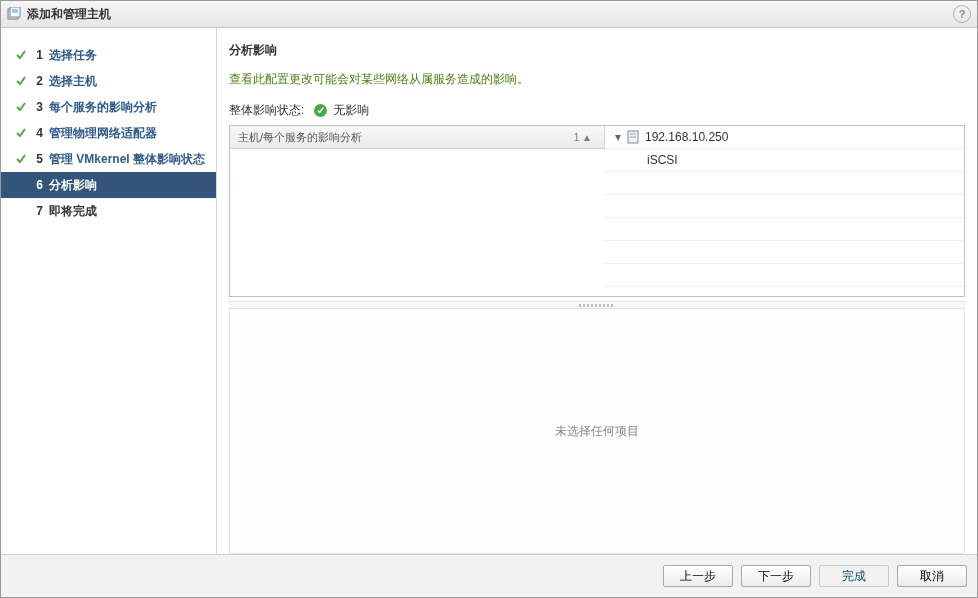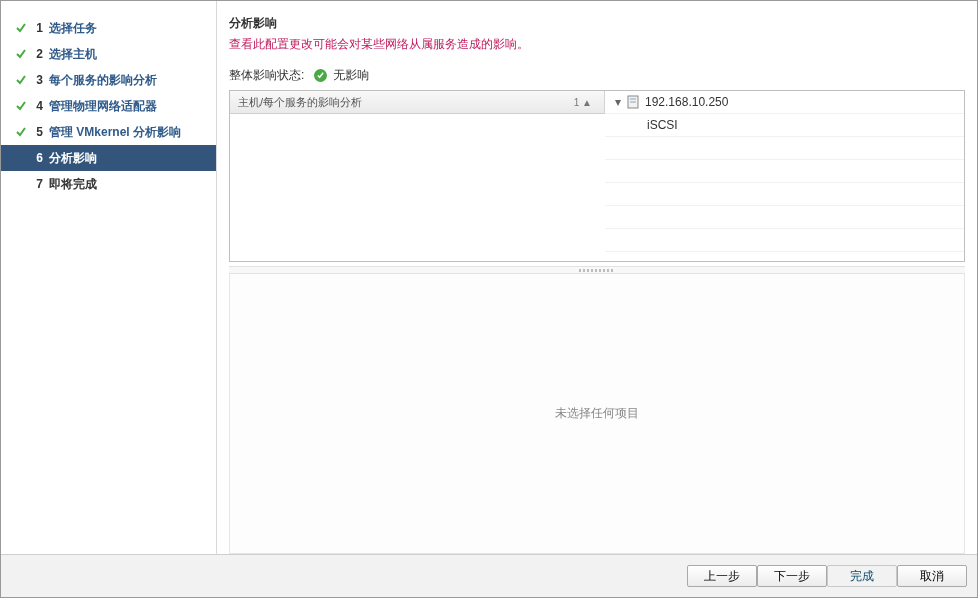--- a/index.html
+++ b/index.html
@@ -10,21 +10,21 @@
   .body{flex:1;display:flex;min-height:0;}
   .sidebar{width:216px;border-right:1px solid #d8d8d8;box-sizing:border-box;padding-top:14px;}
   .step{display:flex;align-items:center;height:26px;padding-left:12px;color:#2f5a8a;font-weight:bold;cursor:pointer;}
   .step .chk{width:16px;display:flex;justify-content:center;align-items:center;}
   .step .num{width:14px;text-align:right;padding-right:6px;color:#333;}
   .step.active{background:#34557b;color:#fff;}
   .step.active .num{color:#fff;}
   .step.pending{color:#333;}
   .main{flex:1;display:flex;flex-direction:column;padding:14px 12px 0 12px;min-width:0;}
   .main h2{margin:0;font-size:12px;font-weight:bold;}
-  .main .desc{margin:4px 0 14px 0;color:#be185d;}
+  .main .desc{margin:12px 0 14px 0;color:#4d7c0f;}
   .status-line{display:flex;align-items:center;margin-bottom:6px;}
   .status-line .lbl{margin-right:10px;text-align:right;}
   .ok-icon{width:13px;height:13px;border-radius:50%;background:#49a942;display:inline-flex;align-items:center;justify-content:center;margin-right:6px;}
   .ok-icon svg{display:block;}
   .table-wrap{border:1px solid #bfbfbf;height:170px;display:flex;flex-direction:row;overflow:hidden;}
   .thead{display:flex;background:linear-gradient(#f8f8f8,#eaeaea);border-bottom:1px solid #cfcfcf;height:22px;align-items:center;font-size:11px;color:#555;}
   .th{padding:0 8px;box-sizing:border-box;display:flex;align-items:center;height:100%;border-right:1px solid #d3d3d3;}
   .th.col1{flex:0 0 375px;}
   .th.col2{flex:1;border-right:none;}
   .sort{margin-left:auto;font-size:10px;color:#777;padding-right:4px;}
@@ -32,29 +32,41 @@
   .trow{display:flex;height:22px;align-items:center;border-bottom:1px solid #f1f1f1;}
   .td{padding:0 8px;box-sizing:border-box;display:flex;align-items:center;}
   .td.col1{flex:0 0 375px;}
   .td.col2{flex:1;}
   .tree-toggle{width:10px;display:inline-flex;justify-content:center;margin-right:4px;color:#666;cursor:pointer;}
   .host-icon{width:12px;height:14px;margin-right:6px;display:inline-flex;}
   .indent{width:34px;display:inline-block;}
   .splitter{height:6px;margin:4px 0 0 0;background:#f8f8f8;border-top:1px solid #e2e2e2;border-bottom:1px solid #e2e2e2;display:flex;justify-content:center;align-items:center;cursor:row-resize;}
   .splitter .grip{width:36px;height:3px;background:repeating-linear-gradient(90deg,#bcbcbc 0 2px,transparent 2px 4px);}
   .empty-pane{flex:1;display:flex;align-items:center;justify-content:center;color:#888;border:1px solid #e6e6e6;border-top:none;background:#fdfdfd;}
-  .footer{height:42px;border-top:1px solid #cfcfcf;background:#f2f2f2;display:flex;align-items:center;justify-content:flex-end;padding:0 10px;}
+  .footer{height:42px;border-top:1px solid #cfcfcf;background:#f2f2f2;display:flex;align-items:center;justify-content:flex-end;padding:0 10px;gap:8px;}
   .btn{min-width:70px;height:22px;border:1px solid #a9a9a9;border-radius:2px;background:linear-gradient(#ffffff,#ececec);font-size:12px;cursor:pointer;padding:0 10px;}
   .btn[disabled]{color:#0c4a6e;background:#f2f2f2;cursor:default;border-color:#c8c8c8;}
 </style>
 </head>
 <body>
 
 <div class="window">
 
+  <div class="titlebar">
+    <span class="t-icon">
+      <svg viewBox="0 0 14 14" width="14" height="14">
+          <rect x="1" y="2" width="10" height="10" fill="#e8e8e8" stroke="#777"></rect>
+          <rect x="3" y="0" width="10" height="10" fill="#fff" stroke="#5b8bbf"></rect>
+          <line x1="5" y1="3" x2="11" y2="3" stroke="#5b8bbf"></line>
+          <line x1="5" y1="5" x2="11" y2="5" stroke="#5b8bbf"></line>
+        </svg>
+    </span>
+    <span>添加和管理主机</span>
+    <span class="help">?</span>
+  </div>
 
   <div class="body">
 
     <div class="sidebar">
       <div class="step">
         <span class="chk">
             <svg width="12" height="12" viewBox="0 0 12 12">
               <path d="M2 6 L5 9 L10 2" stroke="#49a942" stroke-width="2" fill="none"></path>
             </svg>
           </span>
@@ -88,21 +100,21 @@
         <span class="num">4</span>
         <span>管理物理网络适配器</span>
       </div>
       <div class="step">
         <span class="chk">
             <svg width="12" height="12" viewBox="0 0 12 12">
               <path d="M2 6 L5 9 L10 2" stroke="#49a942" stroke-width="2" fill="none"></path>
             </svg>
           </span>
         <span class="num">5</span>
-        <span>管理 VMkernel 分析影响</span>
+        <span>管理 VMkernel 整体影响状态</span>
       </div>
       <div class="step active">
         <span class="chk"></span>
         <span class="num">6</span>
         <span>分析影响</span>
       </div>
       <div class="step pending">
         <span class="chk"></span>
         <span class="num">7</span>
         <span>即将完成</span>

